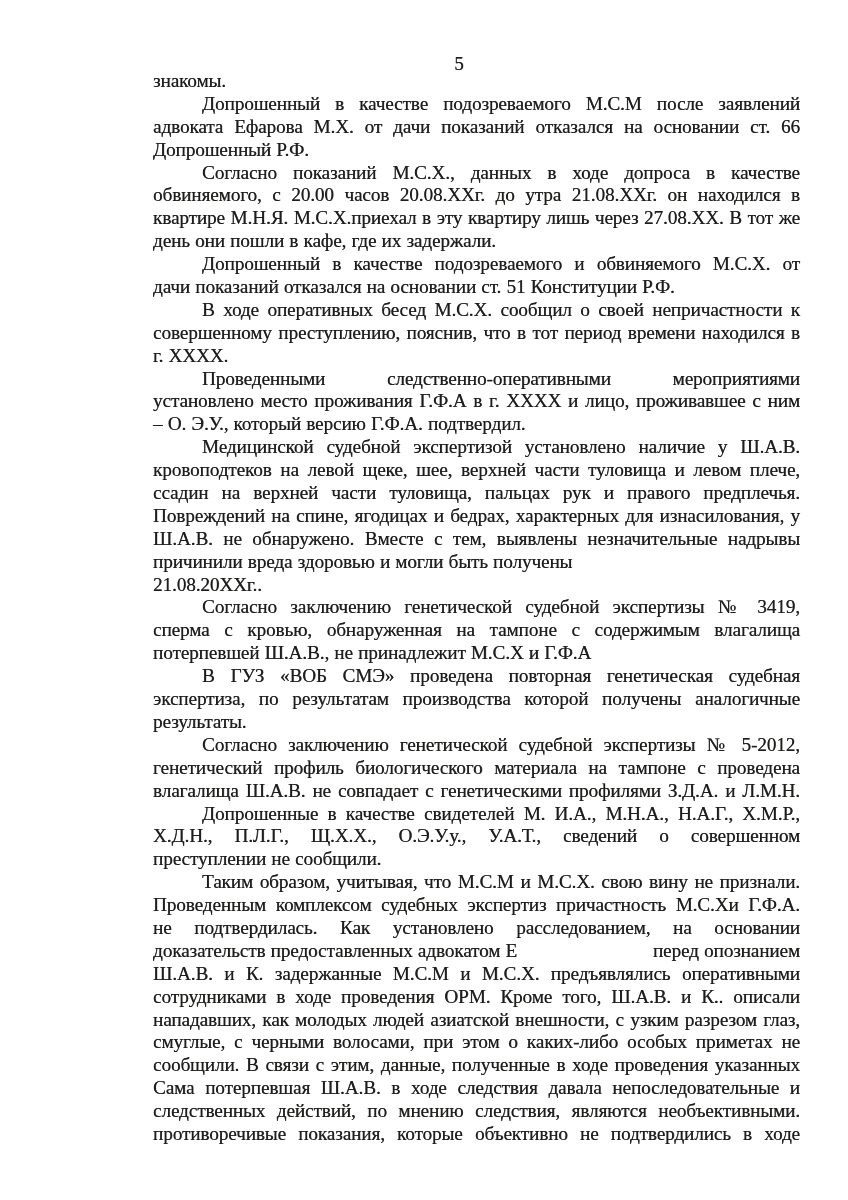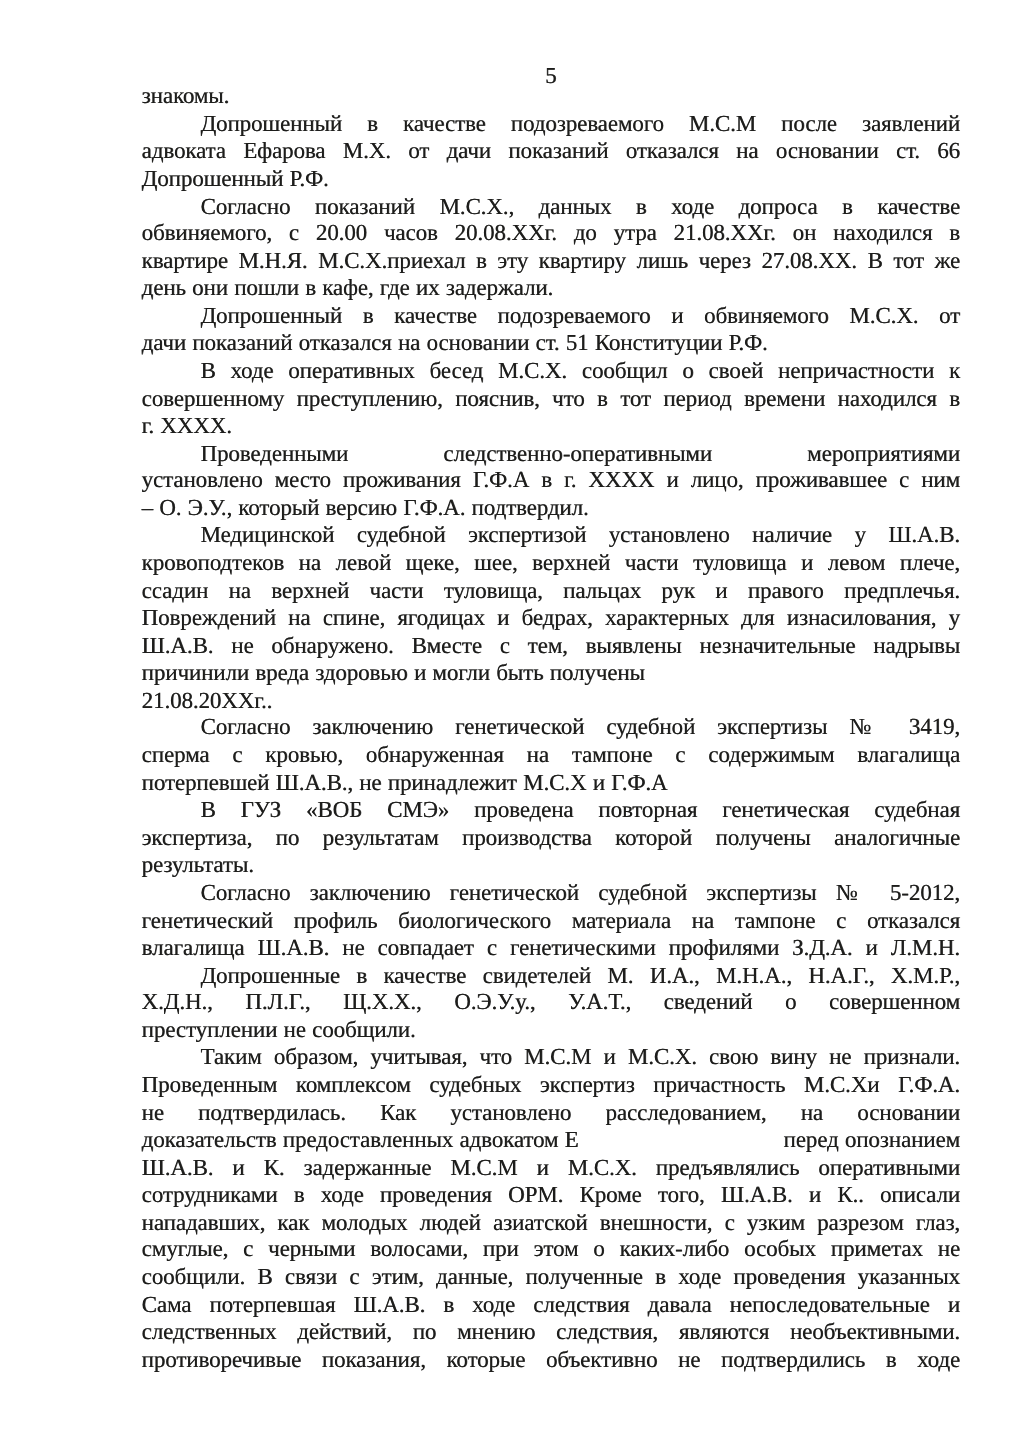--- a/index.html
+++ b/index.html
@@ -33,20 +33,21 @@
     top:70px;left:118px;width:682px;
   }
   .line{
     height:22.9px;
     line-height:22.9px;
     font-size:19.2px;
     letter-spacing:-0.1px;
     word-spacing:0.5px;
     text-shadow:0.3px 0 0 rgba(25,25,25,0.75);
     white-space:nowrap;
+    margin-left:35px;
   }
   .line.a-j{
     white-space:normal;
     text-align:justify;
     text-align-last:justify;
   }
   .line.a-l{
     text-align:left;
   }
   .line.ind{
@@ -91,21 +92,21 @@
       <div class="line a-j">Ш.А.В. не обнаружено. Вместе с тем, выявлены незначительные надрывы</div>
       <div class="line a-l">причинили вреда здоровью и могли быть получены</div>
       <div class="line a-l">21.08.20ХХг..</div>
       <div class="line a-j ind">Согласно заключению генетической судебной экспертизы № 3419,</div>
       <div class="line a-j">сперма с кровью, обнаруженная на тампоне с содержимым влагалища</div>
       <div class="line a-l">потерпевшей Ш.А.В., не принадлежит М.С.Х и Г.Ф.А</div>
       <div class="line a-j ind">В ГУЗ «ВОБ СМЭ» проведена повторная генетическая судебная</div>
       <div class="line a-j">экспертиза, по результатам производства которой получены аналогичные</div>
       <div class="line a-l">результаты.</div>
       <div class="line a-j ind">Согласно заключению генетической судебной экспертизы № 5-2012,</div>
-      <div class="line a-j">генетический профиль биологического материала на тампоне с отказался</div>
+      <div class="line a-j">генетический профиль биологического материала на тампоне с проведена</div>
       <div class="line a-j">влагалища Ш.А.В. не совпадает с генетическими профилями З.Д.А. и Л.М.Н.</div>
       <div class="line a-j ind">Допрошенные в качестве свидетелей М. И.А., М.Н.А., Н.А.Г., Х.М.Р.,</div>
       <div class="line a-j">Х.Д.Н., П.Л.Г., Щ.Х.Х., О.Э.У.у., У.А.Т., сведений о совершенном</div>
       <div class="line a-l">преступлении не сообщили.</div>
       <div class="line a-j ind">Таким образом, учитывая, что М.С.М и М.С.Х. свою вину не признали.</div>
       <div class="line a-j">Проведенным комплексом судебных экспертиз причастность М.С.Хи Г.Ф.А.</div>
       <div class="line a-j">не подтвердилась. Как установлено расследованием, на основании</div>
       <div class="line a-s">
         <span>доказательств предоставленных адвокатом Е</span>
         <span class="redaction-gap"></span>

